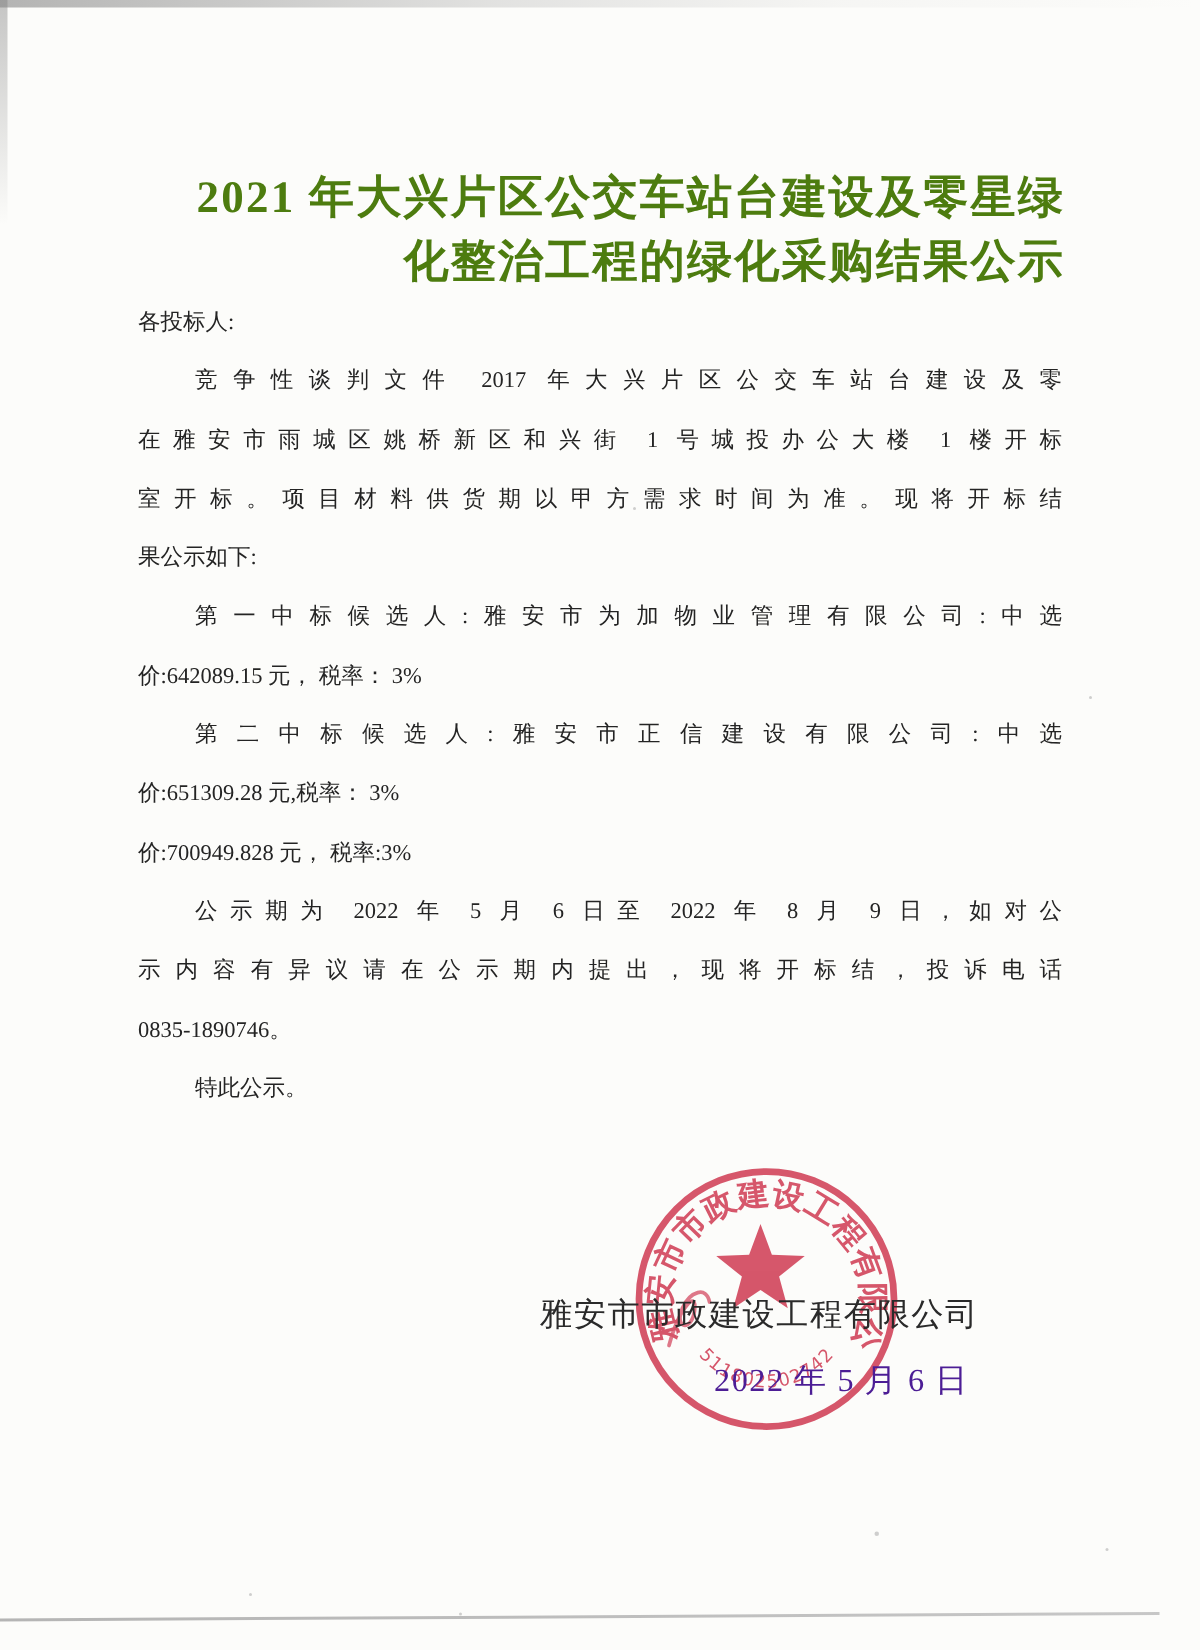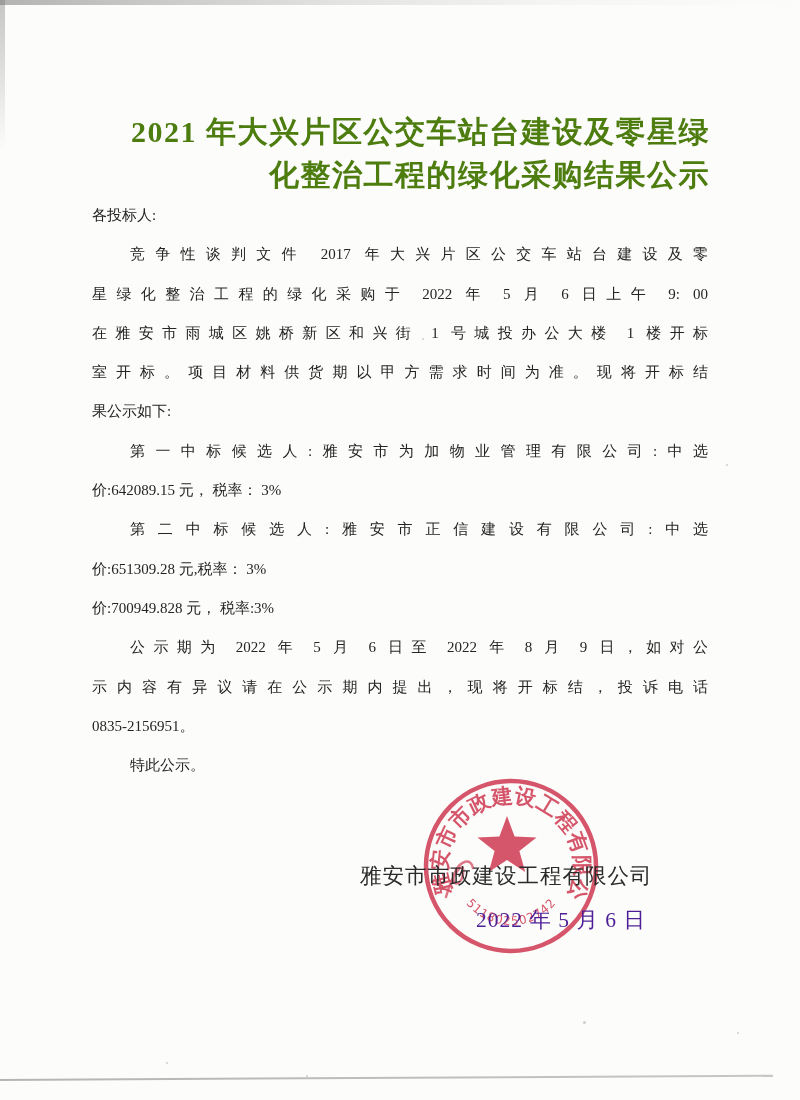--- a/index.html
+++ b/index.html
@@ -59,32 +59,31 @@
   <div class="speck" style="top:464px;left:726px;width:2px;height:2px;"></div>
 
   <div class="title">
     <div>2021 年大兴片区公交车站台建设及零星绿</div>
     <div>化整治工程的绿化采购结果公示</div>
   </div>
 
   <div class="bodytext">
     <div class="ln">各投标人:</div>
     <div class="ln indent just">竞争性谈判文件 2017 年大兴片区公交车站台建设及零</div>
-    <div class="ln just">星绿化整治工程的绿化采购于 2022 年 5 月 6 日上午 9: 00</div>
     <div class="ln just">在雅安市雨城区姚桥新区和兴街 1 号城投办公大楼 1 楼开标</div>
     <div class="ln just">室开标。项目材料供货期以甲方需求时间为准。现将开标结</div>
     <div class="ln">果公示如下:</div>
     <div class="ln indent just">第一中标候选人:雅安市为加物业管理有限公司:中选</div>
     <div class="ln">价:642089.15 元， 税率： 3%</div>
     <div class="ln indent just">第二中标候选人:雅安市正信建设有限公司:中选</div>
     <div class="ln">价:651309.28 元,税率： 3%</div>
     <div class="ln">价:700949.828 元， 税率:3%</div>
     <div class="ln indent just">公示期为 2022 年 5 月 6 日至 2022 年 8 月 9 日，如对公</div>
     <div class="ln just">示内容有异议请在公示期内提出，现将开标结，投诉电话</div>
-    <div class="ln">0835-2156951。</div>
+    <div class="ln">0835-1890746。</div>
     <div class="ln indent">特此公示。</div>
   </div>
 
   <div class="stamp">
     <svg viewBox="0 0 190 190" xmlns="http://www.w3.org/2000/svg">
       <g opacity="0.85">
         <circle cx="95" cy="95" r="85" fill="none" stroke-width="4.5" stroke="#cf3a52"></circle>
         <defs>
           <path id="ringTextPath" d="M 37 123 A 64 64 0 1 1 153 123" fill="none"></path>
           <path id="serialPath" d="M 47.5 129.3 A 58 58 0 0 0 142.5 129.3" fill="none"></path>

